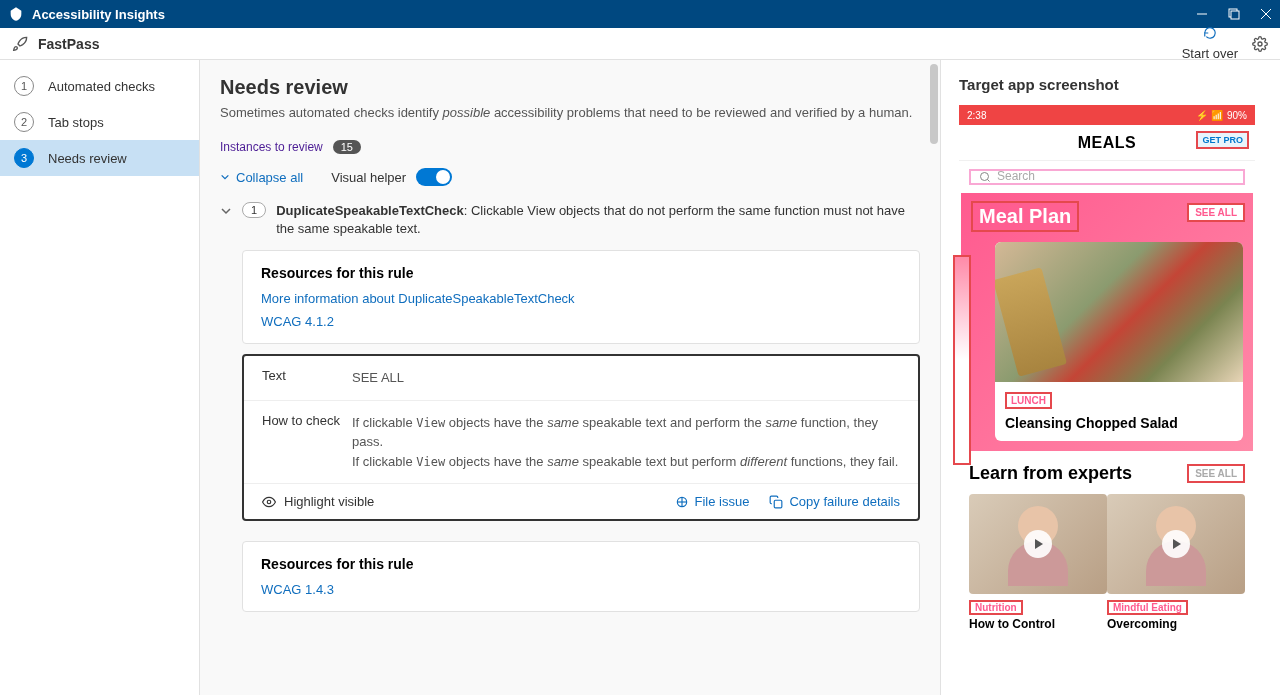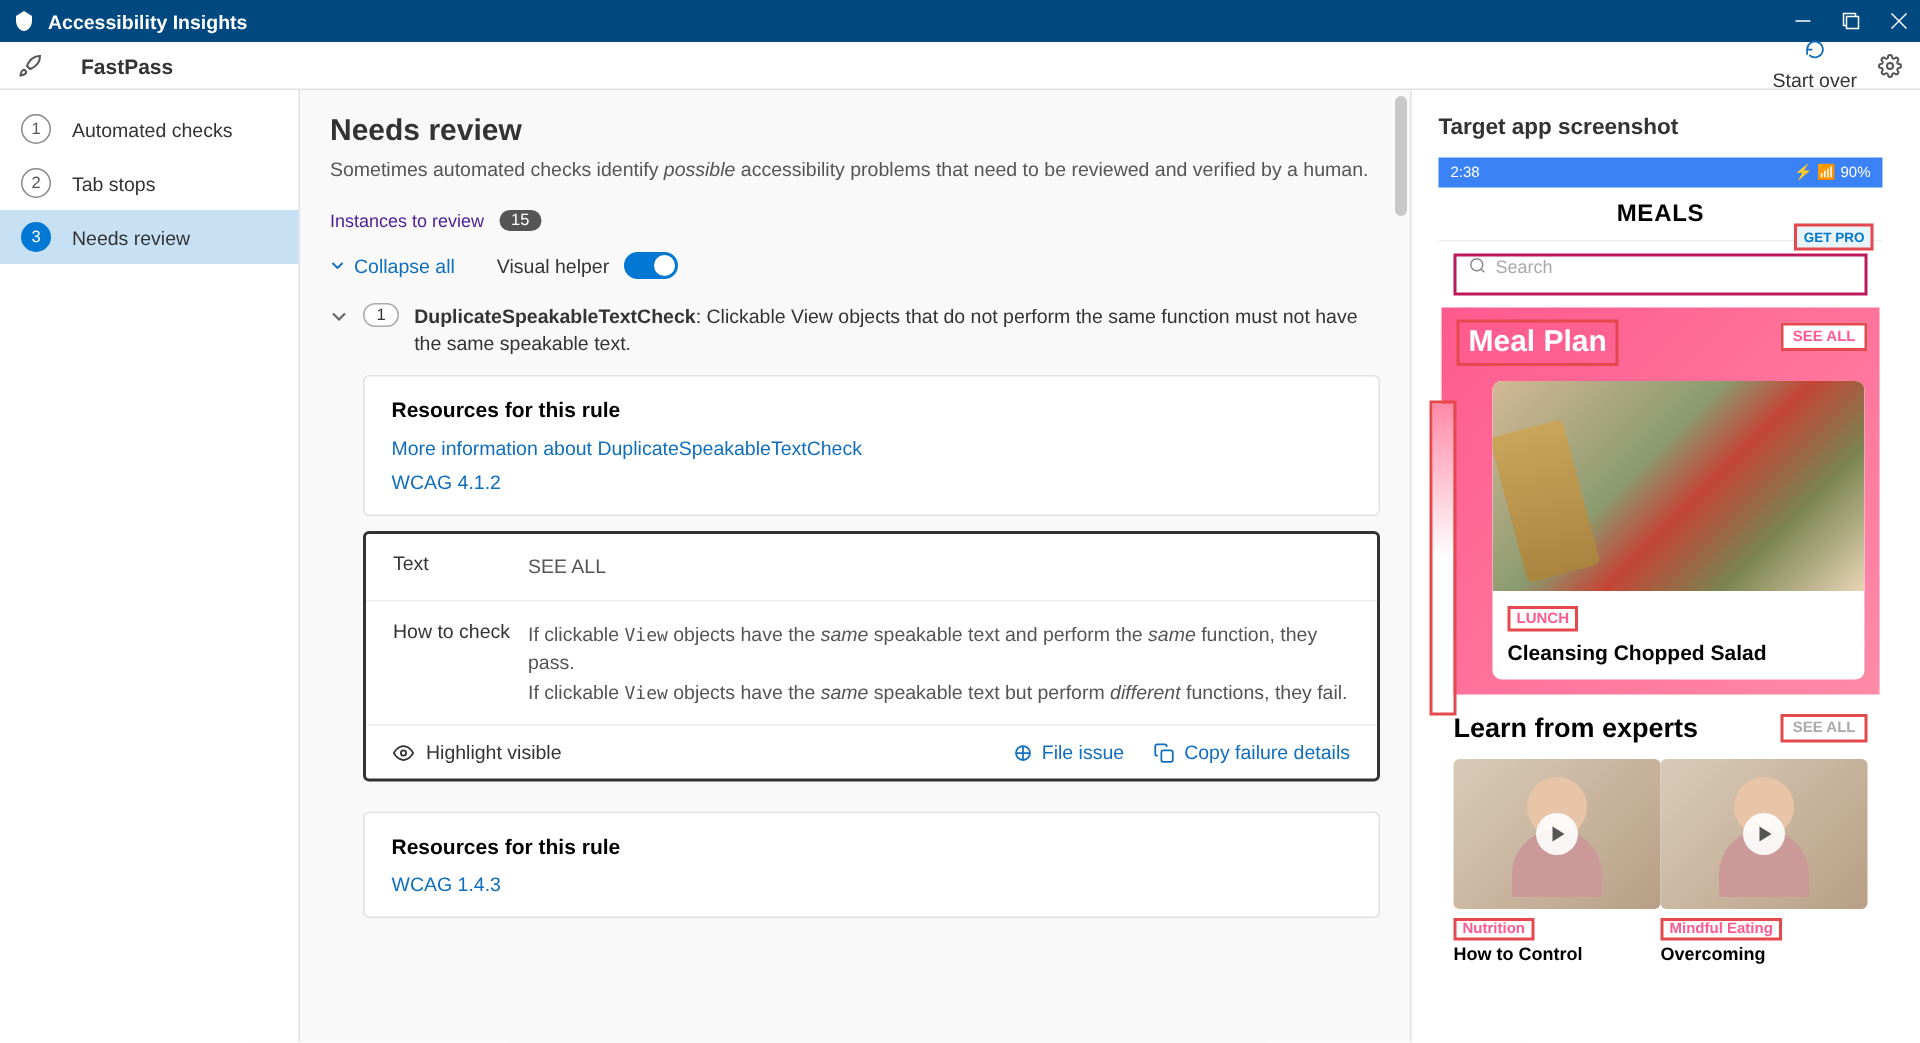--- a/index.html
+++ b/index.html
@@ -5,21 +5,21 @@
 * { margin: 0; padding: 0; box-sizing: border-box; font-family: "Segoe UI", -apple-system, sans-serif; }
 body { width: 1280px; height: 695px; overflow: hidden; background: #fff; }
 
 .titlebar { height: 28px; background: #004880; display: flex; align-items: center; padding: 0 8px; color: #fff; }
 .titlebar-logo { width: 16px; height: 16px; margin-right: 8px; }
 .titlebar-title { font-size: 13px; font-weight: 600; flex: 1; }
 .titlebar-controls { display: flex; gap: 20px; align-items: center; }
 .titlebar-btn { width: 12px; height: 12px; cursor: pointer; display: flex; align-items: center; justify-content: center; }
 
 .header { height: 32px; border-bottom: 1px solid #e1e1e1; display: flex; align-items: center; padding: 0 12px; }
-.header-left { display: flex; align-items: flex-start; gap: 26px; flex: 1; }
+.header-left { display: flex; align-items: flex-start; gap: 10px; flex: 1; }
 .rocket-icon { width: 16px; height: 16px; }
 .header-title { font-size: 14px; font-weight: 600; color: #333; }
 .header-right { display: flex; align-items: center; gap: 14px; }
 .start-over { display: flex; align-items: center; gap: 6px; color: #333; font-size: 13px; cursor: pointer; flex-direction: column; }
 .refresh-icon { width: 14px; height: 14px; color: #106ebe; }
 .gear-icon { width: 16px; height: 16px; color: #555; cursor: pointer; }
 
 .main { display: flex; height: calc(695px - 60px); }
 
 .sidebar { width: 200px; border-right: 1px solid #e1e1e1; padding-top: 8px; }
@@ -68,25 +68,25 @@
 .detail-value .mono { font-family: "Consolas", monospace; font-size: 12px; }
 .detail-actions { display: flex; align-items: center; padding: 10px 18px; }
 .action-left { display: flex; align-items: center; gap: 8px; color: #333; font-size: 13px; cursor: pointer; }
 .action-right { display: flex; gap: 20px; margin-left: auto; }
 .action-link { display: flex; align-items: center; gap: 6px; color: #106ebe; font-size: 13px; cursor: pointer; }
 .small-icon { width: 14px; height: 14px; }
 
 .preview { width: 340px; padding: 16px 18px; border-left: 1px solid #e1e1e1; overflow: hidden; }
 .preview-title { font-size: 15px; font-weight: 600; color: #333; margin-bottom: 12px; }
 .phone { width: 296px; background: #fff; }
-.phone-status { height: 20px; background: #3b82f6; display: flex; align-items: center; padding: 0 8px; font-size: 10px; color: #fff; justify-content: space-between; }
+.phone-status { height: 20px; background: #ef4444; display: flex; align-items: center; padding: 0 8px; font-size: 10px; color: #fff; justify-content: space-between; }
 .phone-header { height: 36px; display: flex; align-items: center; justify-content: center; position: relative; border-bottom: 1px solid #f0f0f0; }
 .phone-header-title { font-weight: 700; font-size: 16px; letter-spacing: 0.5px; }
-.pro-btn { position: absolute; right: 6px; top: 24px; border: 2px solid #e5484d; color: #0077cc; font-size: 9px; font-weight: 700; padding: 2px 4px; background: #e8f4fb; }
-.search-box { margin: 8px 10px; border: 2px solid #be185d; height: 28px; display: flex; align-items: flex-start; padding: 0 8px; gap: 6px; }
+.pro-btn { position: absolute; right: 6px; top: 6px; border: 2px solid #e5484d; color: #0077cc; font-size: 9px; font-weight: 700; padding: 2px 4px; background: #e8f4fb; }
+.search-box { margin: 8px 10px; border: 2px solid #f9a8d4; height: 16px; display: flex; align-items: flex-end; padding: 0 8px; gap: 6px; }
 .search-box svg { width: 12px; height: 12px; color: #888; }
 .search-ph { color: #aaa; font-size: 12px; }
 .meal-plan-section { margin: 8px 2px 0; background: linear-gradient(135deg, #ff5a8f, #ff8aa8); padding: 8px 10px 10px; position: relative; }
 .meal-plan-title { color: #fff; font-weight: 700; font-size: 20px; border: 2px solid #e5484d; display: inline-block; padding: 2px 6px; background: rgba(255,90,143,0.3); }
 .see-all-btn { position: absolute; right: 8px; top: 10px; border: 2px solid #e5484d; color: #ff5a8f; background: #fff; font-size: 10px; font-weight: 600; padding: 2px 6px; }
 .meal-card { background: #fff; border-radius: 6px; margin-top: 10px; margin-left: 24px; overflow: hidden; }
 .meal-img { height: 140px; background: linear-gradient(135deg, #d4b896 0%, #8b9b6f 40%, #c44536 55%, #7a8450 75%, #e8d5b7 100%); position: relative; }
 .meal-img::before { content: ""; position: absolute; left: 10px; top: 30px; width: 50px; height: 100px; background: linear-gradient(180deg, #c9a55a, #a8843f); border-radius: 4px; transform: rotate(-15deg); }
 .meal-info { padding: 8px 10px 10px; }
 .meal-tag { border: 2px solid #e5484d; color: #ff5a8f; font-size: 10px; font-weight: 700; padding: 1px 4px; display: inline-block; }

